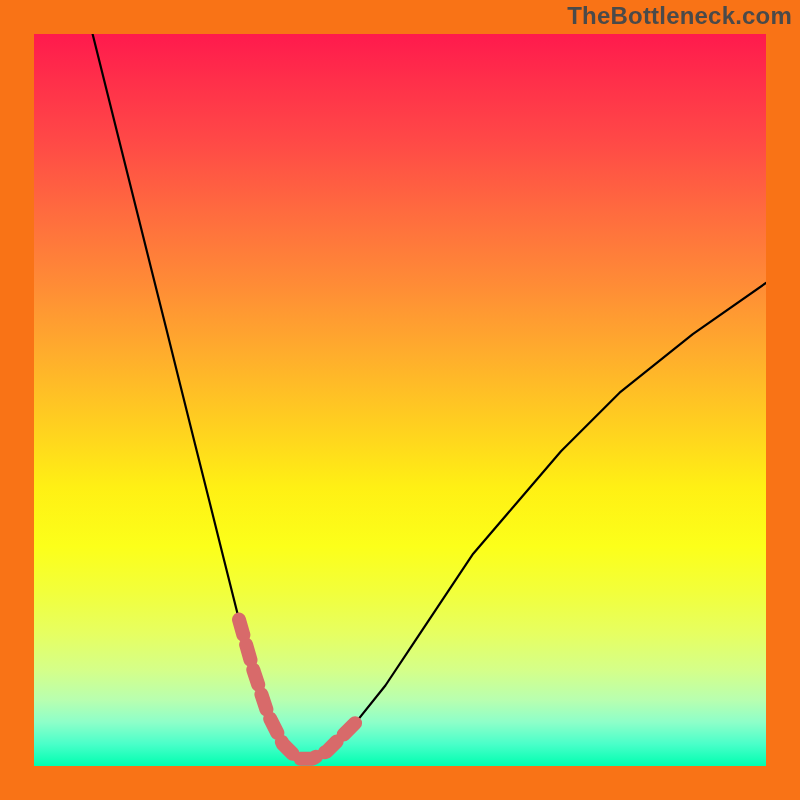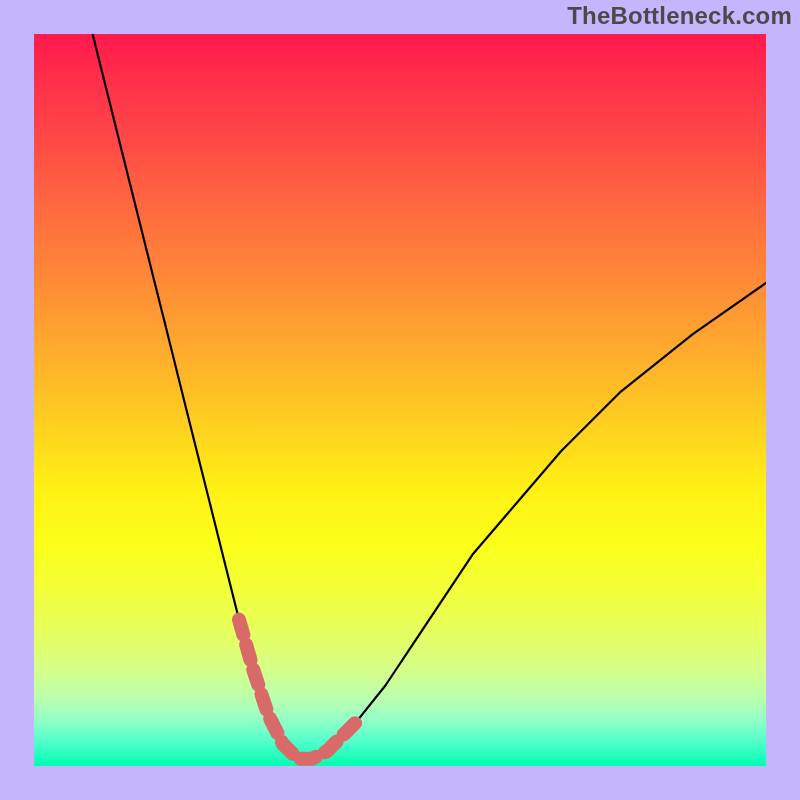--- a/index.html
+++ b/index.html
@@ -7,21 +7,21 @@
     padding: 0;
     width: 800px;
     height: 800px;
     background: #000;
     overflow: hidden;
     font-family: Arial, Helvetica, sans-serif;
   }
   .frame {
     position: absolute;
     inset: 0;
-    background: #c4b5fd;
+    background: #f97316;
   }
   .plot-area {
     position: absolute;
     left: 34px;
     top: 34px;
     width: 732px;
     height: 732px;
     overflow: hidden;
   }
   .gradient {

